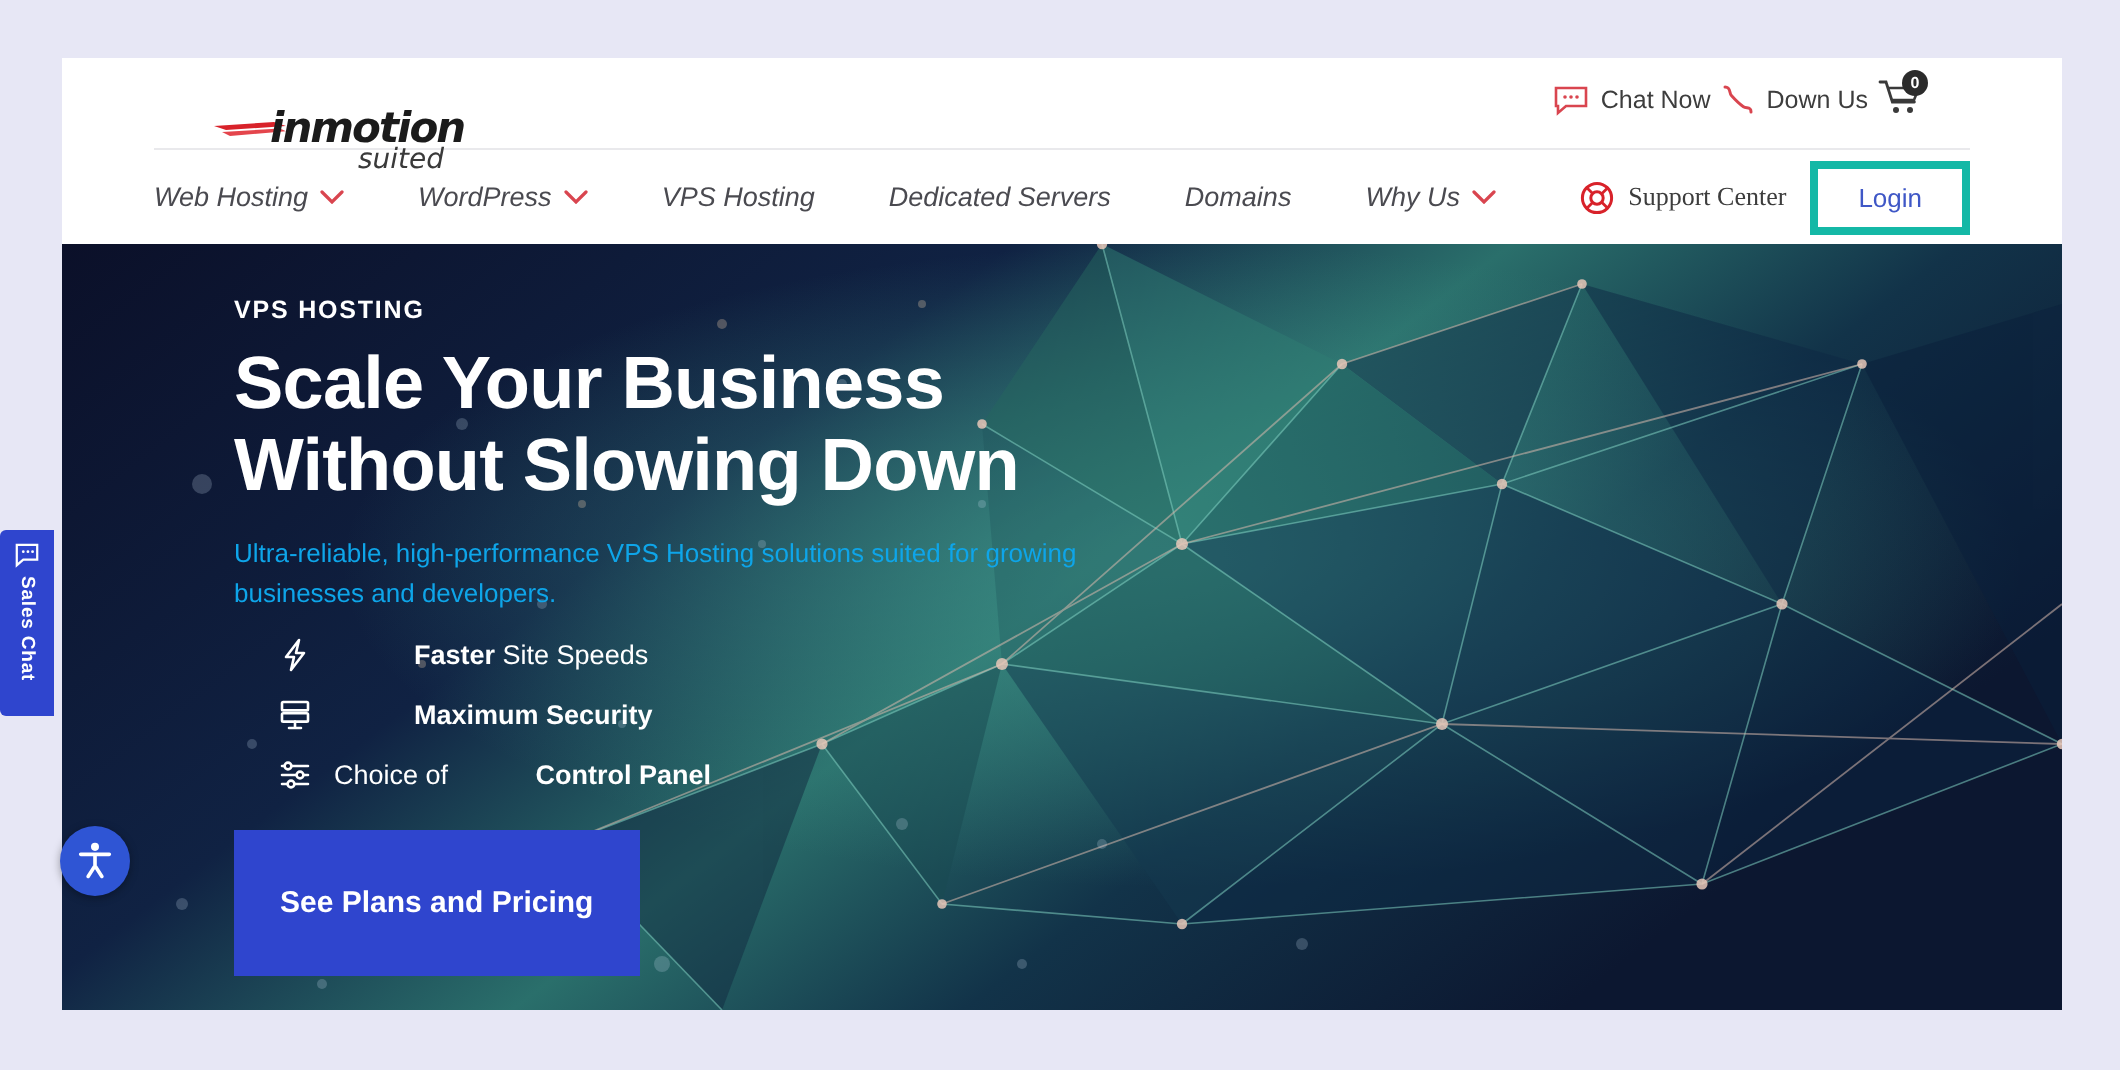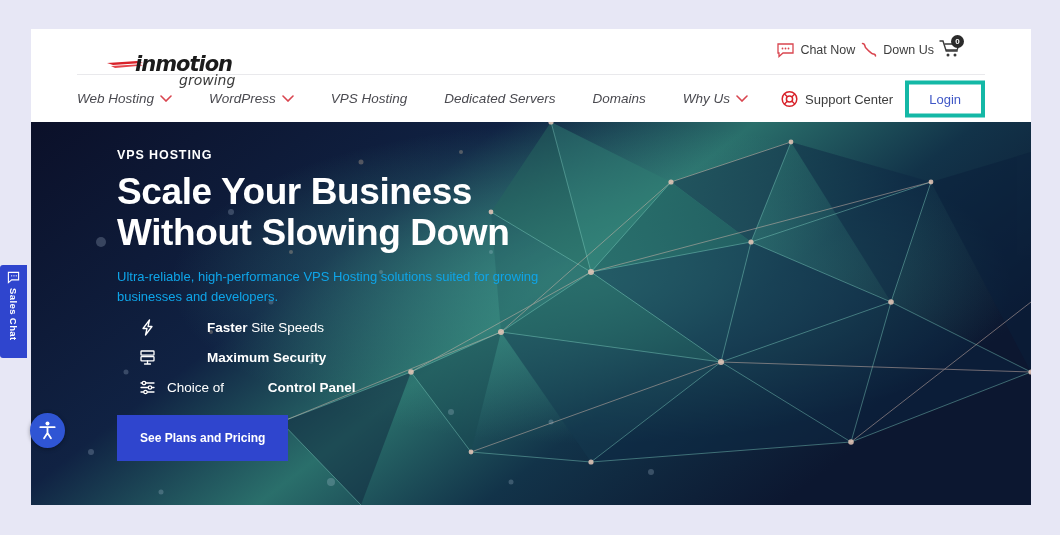--- a/index.html
+++ b/index.html
@@ -69,21 +69,21 @@
     margin-right:37px; cursor:pointer; white-space:nowrap;font-style:italic;
   }
   .chev { display:block; }
   #nav-right {
     position:absolute; right:0px; top:50%;
     transform:translateY(-50%);
     display:flex; align-items:center; gap:12px;
   }
   #support-center {
     display:flex; align-items:center; gap:7px;
-    font-size:13px; color:#3d3d3d; cursor:pointer; white-space:nowrap;
+    font-size:13px; color:#3d3d3d; cursor:pointer; white-space:nowrap;font-family:Liberation Serif, serif;
   }
   #login-btn {
     border:4px solid #14b8a6; color:#3f57c6;
     background:#fff; font-size:13px;
     padding:7px 20px; cursor:pointer;
     font-family:"Liberation Sans", sans-serif;
   }
 
   
   #hero {
@@ -115,22 +115,22 @@
     display:flex; align-items:center; gap:11px;
     font-size:13.5px; color:#ffffff;
     margin-bottom:13px; line-height:1;
   }
   #feature-list li b { font-weight:bold;padding-left:40px; }
   .feat-ico { width:17px; height:17px; flex:0 0 17px; }
 
   #cta-btn {
     display:inline-block; margin-top:6px;
     background:#2f45ce; color:#ffffff;
-    font-size:12px; font-weight:bold;
-    padding:16px 23px; border:none; cursor:pointer;
+    font-size:15px; font-weight:bold;
+    padding:28px 23px; border:none; cursor:pointer;
     font-family:"Liberation Sans", sans-serif;
   }
 
   
   #sales-chat {
     position:absolute; left:0px; top:265px;
     width:27px; height:93px;
     background:#2f45ce; z-index:30;
     border-radius:3px 0 0 3px;
     display:flex; flex-direction:column;
@@ -156,21 +156,21 @@
 <div id="page">
 
   <div id="utility-bar">
 
     <div id="logo">
       <svg class="swoosh" viewBox="0 0 36 8">
         <path d="M0 2 L30 0 L36 2 L6 4 Z" fill="#d8222a"></path>
         <path d="M4 5 L33 3.2 L36 4.6 L8 7 Z" fill="#e4454c"></path>
       </svg>
       <div class="wordmark">inmotion</div>
-      <div class="sub">growing</div>
+      <div class="sub">suited</div>
     </div>
 
     <div id="utility-right">
 
       <div class="util-link">
         <svg width="17" height="15" viewBox="0 0 17 15">
           <path d="M1 1h15v9H6l-4 3.5V10H1z" fill="none" stroke="#d9454f" stroke-width="1.3"></path>
           <circle cx="5.5" cy="5.5" r="0.9" fill="#d9454f"></circle>
           <circle cx="8.5" cy="5.5" r="0.9" fill="#d9454f"></circle>
           <circle cx="11.5" cy="5.5" r="0.9" fill="#d9454f"></circle>

